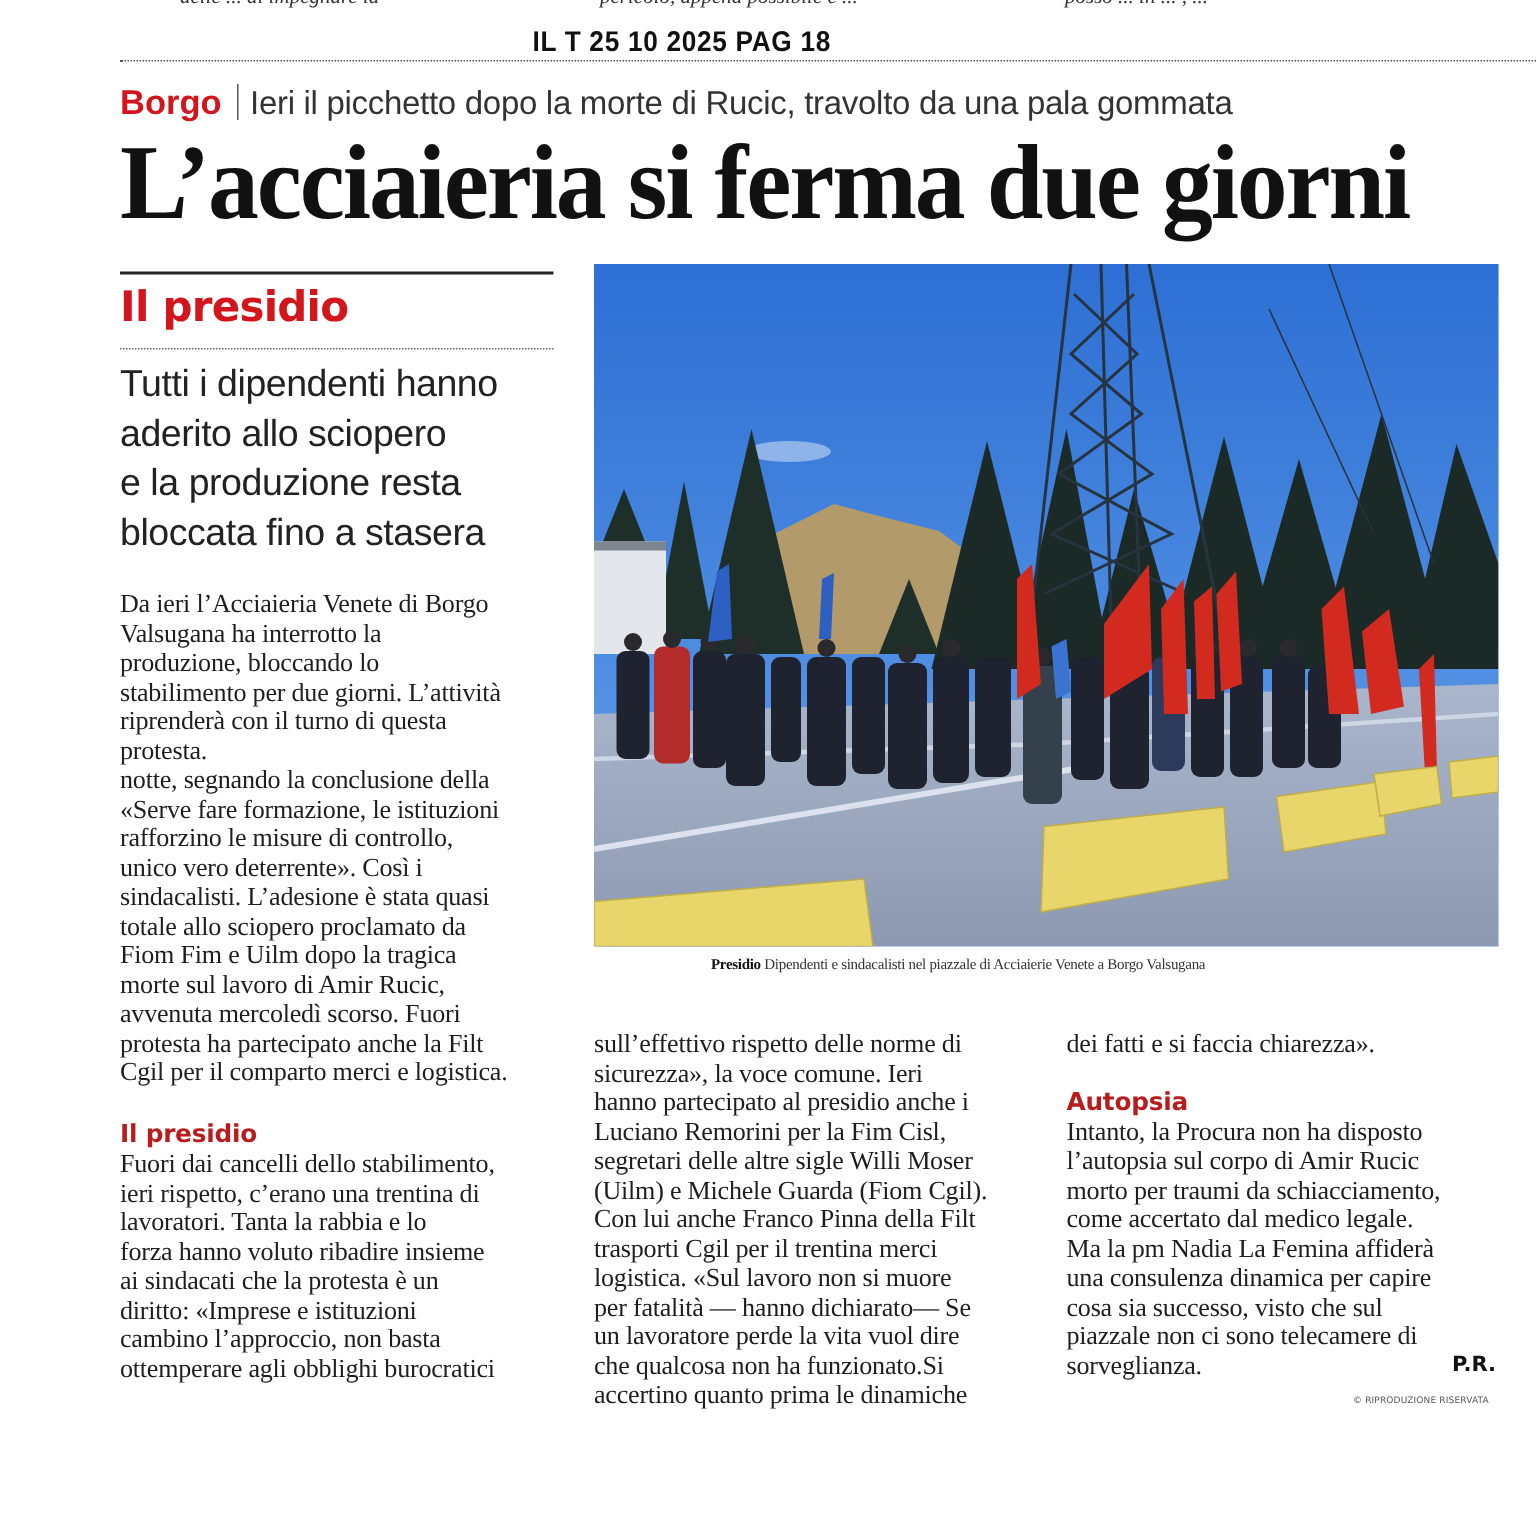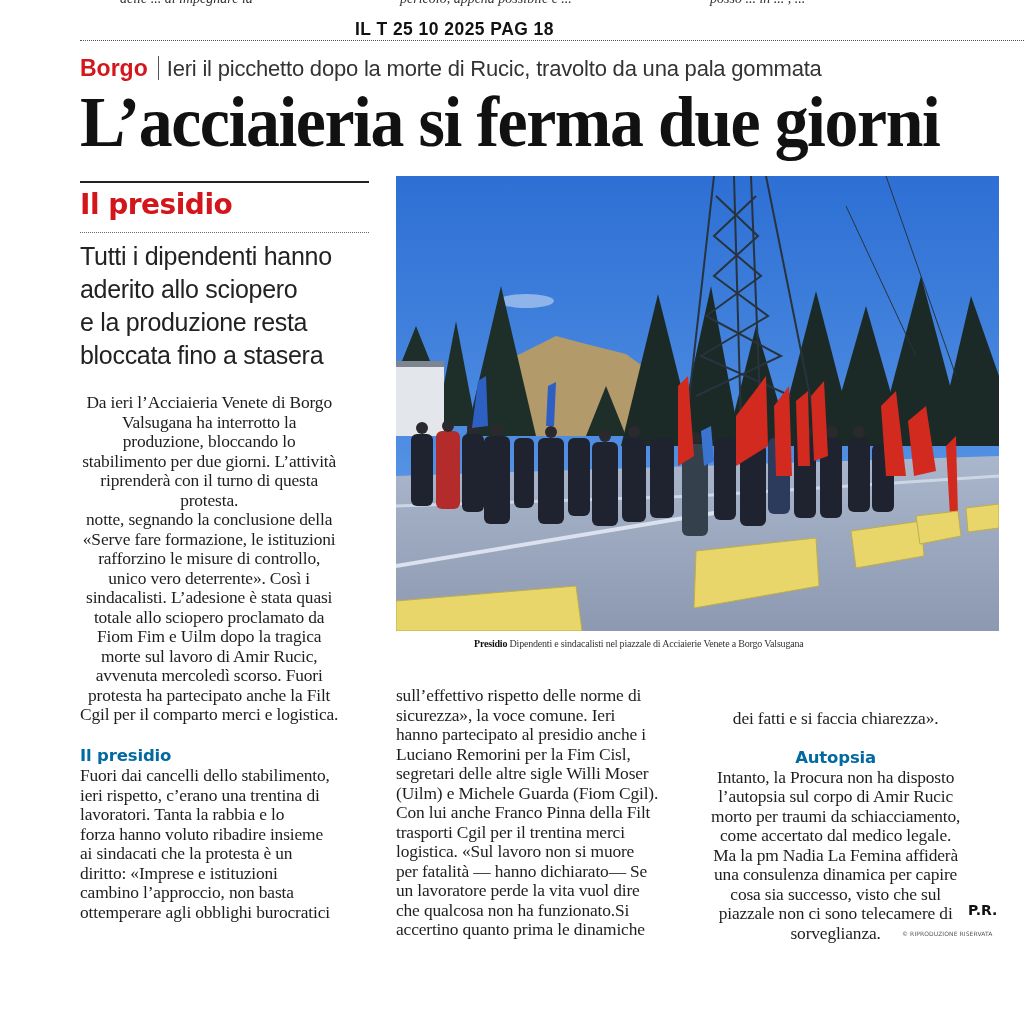--- a/index.html
+++ b/index.html
@@ -50,26 +50,26 @@
     letter-spacing: -0.3px;
   }
   .summary div { white-space: nowrap; }
 
   .body-col {
     position: absolute; font-family: "Liberation Serif", serif; font-size: 17.4px;
     line-height: 19.5px; color: #1e1e1e; white-space: nowrap; letter-spacing: -0.15px;
   }
   .body-col .sub {
     font-family: "DejaVu Sans", sans-serif; font-weight: bold; font-size: 16.5px;
-    color: #0369a1; line-height: 20px;
-  }
-  .col1a { left: 80px; top: 393px; text-align: center; }
+    color: #b91c1c; line-height: 20px;
+  }
+  .col1a { left: 80px; top: 393px; }
   .col1b { left: 80px; top: 746px; }
   .col2 { left: 396px; top: 686px; }
-  .col3 { left: 711px; top: 709px; text-align: center; }
+  .col3 { left: 711px; top: 686px; }
   .col3 .gap { height: 19px; }
 
   .photo {
     position: absolute; left: 396px; top: 176px; width: 603px; height: 455px; overflow: hidden;
     background: linear-gradient(180deg, #2f72d6 0%, #4a8ae0 40%, #6aa2e6 70%, #8fb7ea 100%);
   }
   .photo svg { position: absolute; left: 0; top: 0; width: 603px; height: 455px; }
 
   .caption {
     position: absolute; left: 474px; top: 638px; white-space: nowrap;

